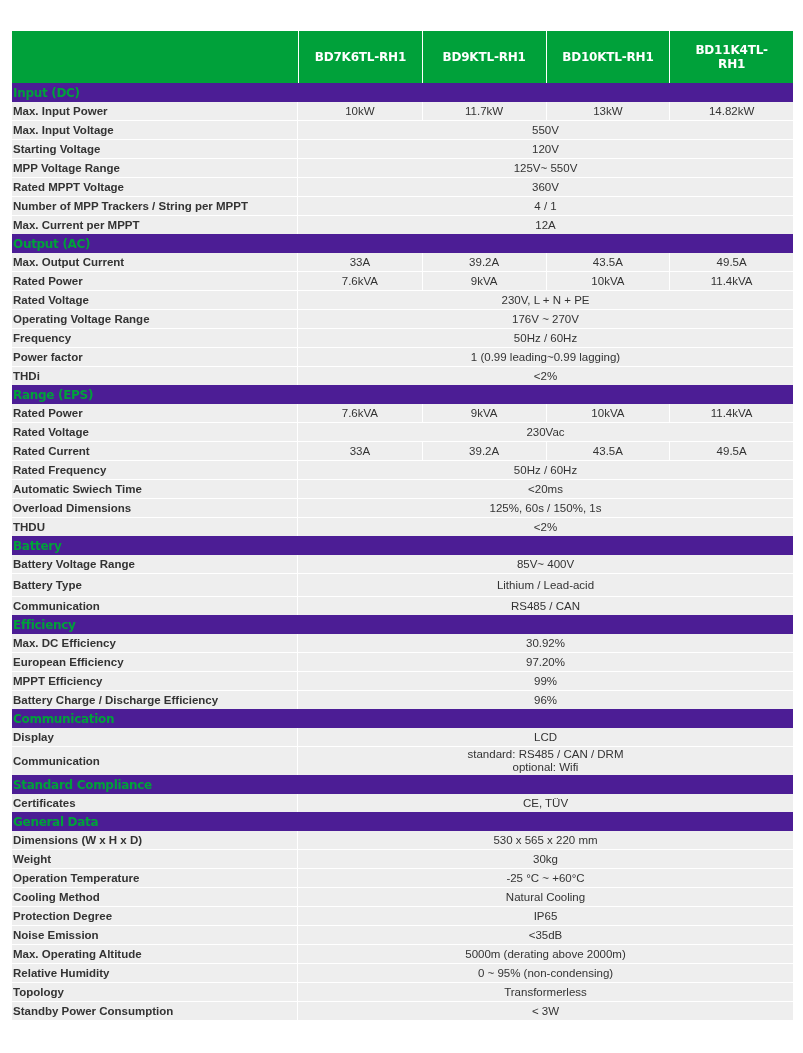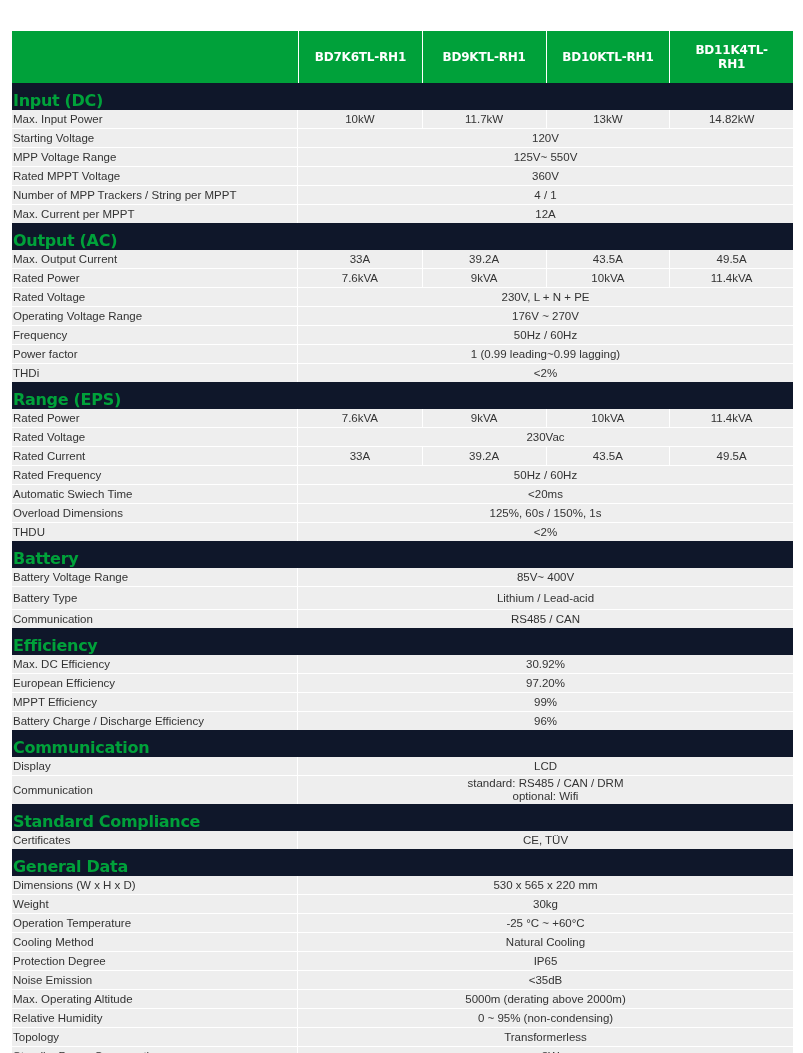--- a/index.html
+++ b/index.html
@@ -6,25 +6,25 @@
   body { width: 803px; height: 1053px; position: relative; overflow: hidden;
          font-family: "Liberation Sans", sans-serif; }
   .spec-table { position: absolute; left: 12px; top: 31px; width: 781px;
                 border-collapse: separate; border-spacing: 0; table-layout: fixed; }
   .spec-table col.c-label { width: 286px; }
   .spec-table col.c-model { width: 123.75px; }
   .hdr td { background: #00a13a; color: #ffffff; font-weight: bold; font-size: 12px;
             height: 19px; text-align: center; padding: 12px;
             border-left: 1px solid #ffffff; font-family: "DejaVu Sans", sans-serif; letter-spacing: -0.2px; }
   .hdr td.first { border-left: none; }
-  .section td { background: #0f172a; color: #00a13a; font-weight: bold; font-size: 16px;
-                height: 18px; padding: 8px 0 0 1px; font-family: "DejaVu Sans", sans-serif; letter-spacing: -0.3px; }
+  .section td { background: #4c1d95; color: #00a13a; font-weight: bold; font-size: 12px;
+                height: 18px; padding: 1px 0 0 1px; font-family: "DejaVu Sans", sans-serif; letter-spacing: -0.3px; }
   .row td { background: #eeeeee; color: #333333; font-size: 11.5px; height: 18px;
             padding: 0; border-top: 1px solid #ffffff; text-align: center; line-height: 13px; }
-  .row td.label { text-align: left; padding-left: 1px; border-right: 1px solid #ffffff; }
+  .row td.label { text-align: left; padding-left: 1px; border-right: 1px solid #ffffff; font-weight: bold; }
   .row td.split { border-left: 1px solid #ffffff; }
   .row td.split1 { border-left: none; }
   .row.tall td { height: 22px; }
   .row.tall2 td { height: 28px; }
   .row.first td { border-top: none; }
 </style>
 </head>
 <body>
 
 <table class="spec-table">
@@ -47,20 +47,24 @@
         <td colspan="5">Input (DC)</td>
       </tr>
       <tr class="row first">
         <td class="label">Max. Input Power</td>
         <td class="split1">10kW</td>
         <td class="split">11.7kW</td>
         <td class="split">13kW</td>
         <td class="split">14.82kW</td>
       </tr>
       <tr class="row">
+        <td class="label">Max. Input Voltage</td>
+        <td colspan="4">550V</td>
+      </tr>
+      <tr class="row">
         <td class="label">Starting Voltage</td>
         <td colspan="4">120V</td>
       </tr>
       <tr class="row">
         <td class="label">MPP Voltage Range</td>
         <td colspan="4">125V~ 550V</td>
       </tr>
       <tr class="row">
         <td class="label">Rated MPPT Voltage</td>
         <td colspan="4">360V</td>

